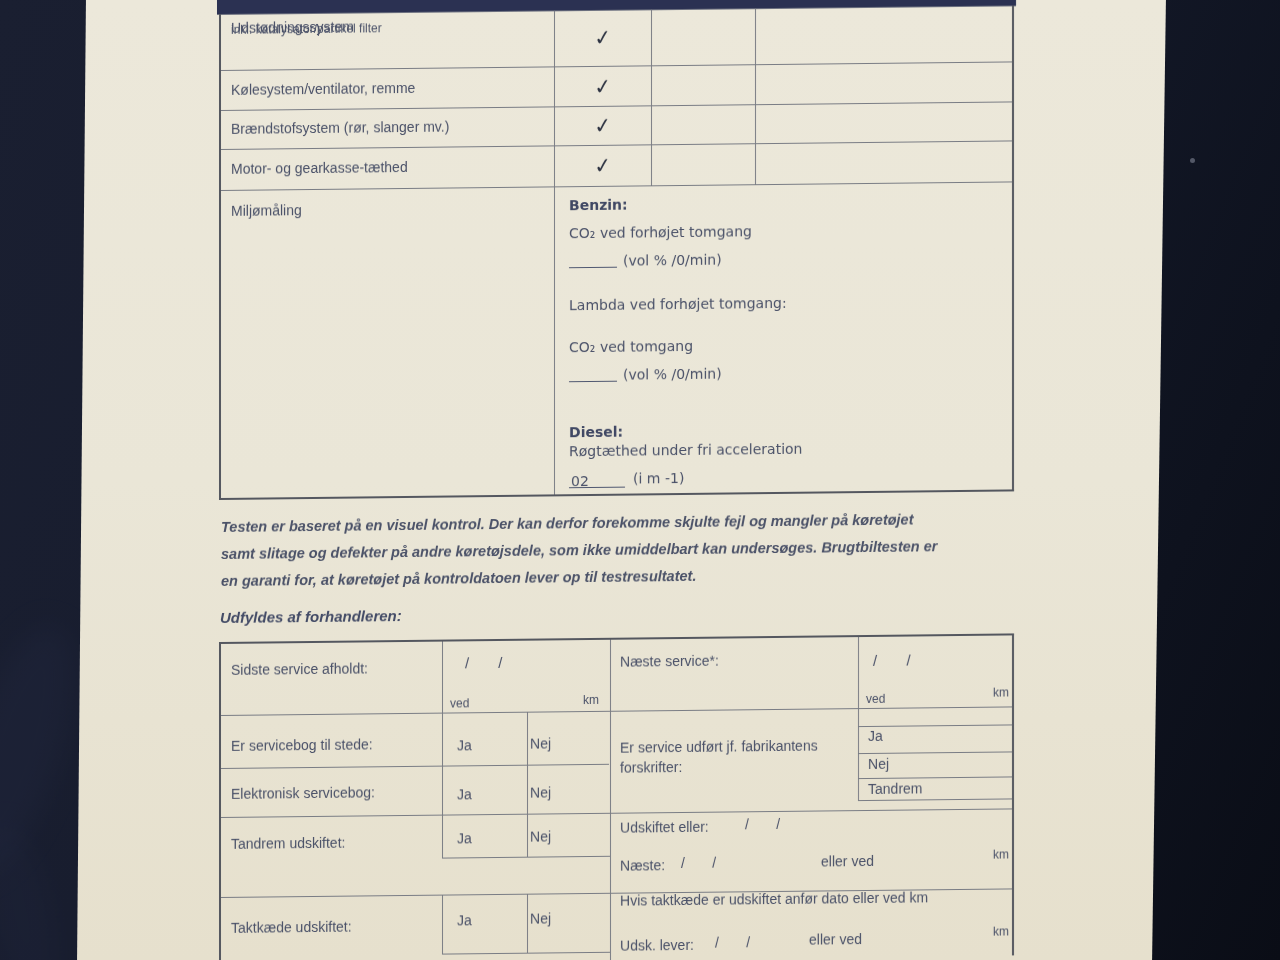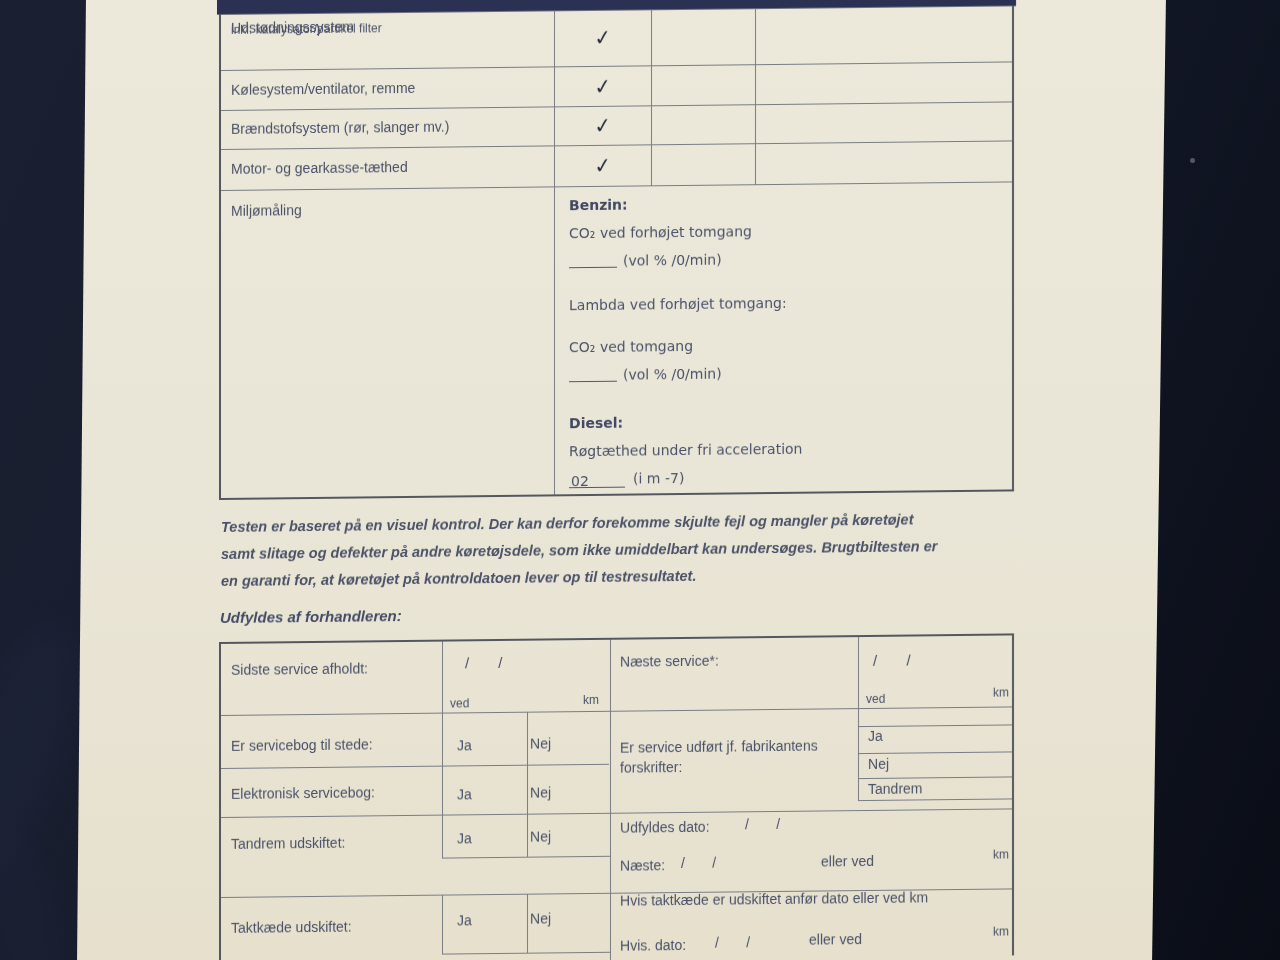--- a/index.html
+++ b/index.html
@@ -111,23 +111,23 @@
       </div>
       <div class="trow" style="flex:1">
         <div class="cl" style="padding-top:12px">Miljømåling</div>
         <div class="envcell">
           <span class="ev bold" style="top:10px">Benzin:</span>
           <span class="ev" style="top:38px">CO₂ ved forhøjet tomgang</span>
           <span class="ev" style="top:66px"><span class="u48"></span><span>(vol % /0/min)</span></span>
           <span class="ev" style="top:110px">Lambda ved forhøjet tomgang:</span>
           <span class="ev" style="top:152px">CO₂ ved tomgang</span>
           <span class="ev" style="top:180px"><span class="u48"></span><span>(vol % /0/min)</span></span>
-          <span class="ev bold" style="top:228px">Diesel:</span>
+          <span class="ev bold" style="top:237px">Diesel:</span>
           <span class="ev" style="top:256px">Røgtæthed under fri acceleration</span>
-          <span class="ev" style="top:284px"><span class="u56">02</span><span>(i m -7)</span></span>
+          <span class="ev" style="top:284px"><span class="u56">02</span><span>(i m -1)</span></span>
         </div>
       </div>
     </div>
 
     <div class="disclaimer">Testen er baseret på en visuel kontrol. Der kan derfor forekomme skjulte fejl og mangler på køretøjet
 samt slitage og defekter på andre køretøjsdele, som ikke umiddelbart kan undersøges. Brugtbiltesten er
 en garanti for, at køretøjet på kontroldatoen lever op til testresultatet.</div>
 
     <div class="dealer-heading">Udfyldes af forhandleren:</div>
 
@@ -168,31 +168,31 @@
       <span class="bt" style="left:309px;top:144px">Nej</span>
 
       <span class="bt wrap" style="left:399px;top:98px;width:238px;line-height:20px">Er service udført jf. fabrikantens forskrifter:</span>
       <span class="bt" style="left:647px;top:91px">Ja</span>
       <span class="bt" style="left:647px;top:119px">Nej</span>
       <span class="bt" style="left:647px;top:144px">Tandrem</span>
 
       <span class="bt" style="left:10px;top:192px">Tandrem udskiftet:</span>
       <span class="bt" style="left:236px;top:189px">Ja</span>
       <span class="bt" style="left:309px;top:188px">Nej</span>
-      <span class="bt" style="left:399px;top:180px">Udfyldes dato:</span>
+      <span class="bt" style="left:399px;top:180px">Udskiftet eller:</span>
       <span class="bt" style="left:524px;top:178px">/       /</span>
       <span class="bt" style="left:399px;top:218px">Næste:</span>
       <span class="bt" style="left:460px;top:216px">/       /</span>
       <span class="bt" style="left:600px;top:216px">eller ved</span>
       <span class="bt sm" style="left:772px;top:212px">km</span>
 
       <span class="bt" style="left:10px;top:276px">Taktkæde udskiftet:</span>
       <span class="bt" style="left:236px;top:271px">Ja</span>
       <span class="bt" style="left:309px;top:270px">Nej</span>
       <span class="bt" style="left:399px;top:253px">Hvis taktkæde er udskiftet anfør dato eller ved km</span>
-      <span class="bt" style="left:399px;top:298px">Hvis. dato:</span>
+      <span class="bt" style="left:399px;top:298px">Udsk. lever:</span>
       <span class="bt" style="left:494px;top:296px">/       /</span>
       <span class="bt" style="left:588px;top:294px">eller ved</span>
       <span class="bt sm" style="left:772px;top:289px">km</span>
     </div>
 
   </div>
 </div>
 
 </body></html>

